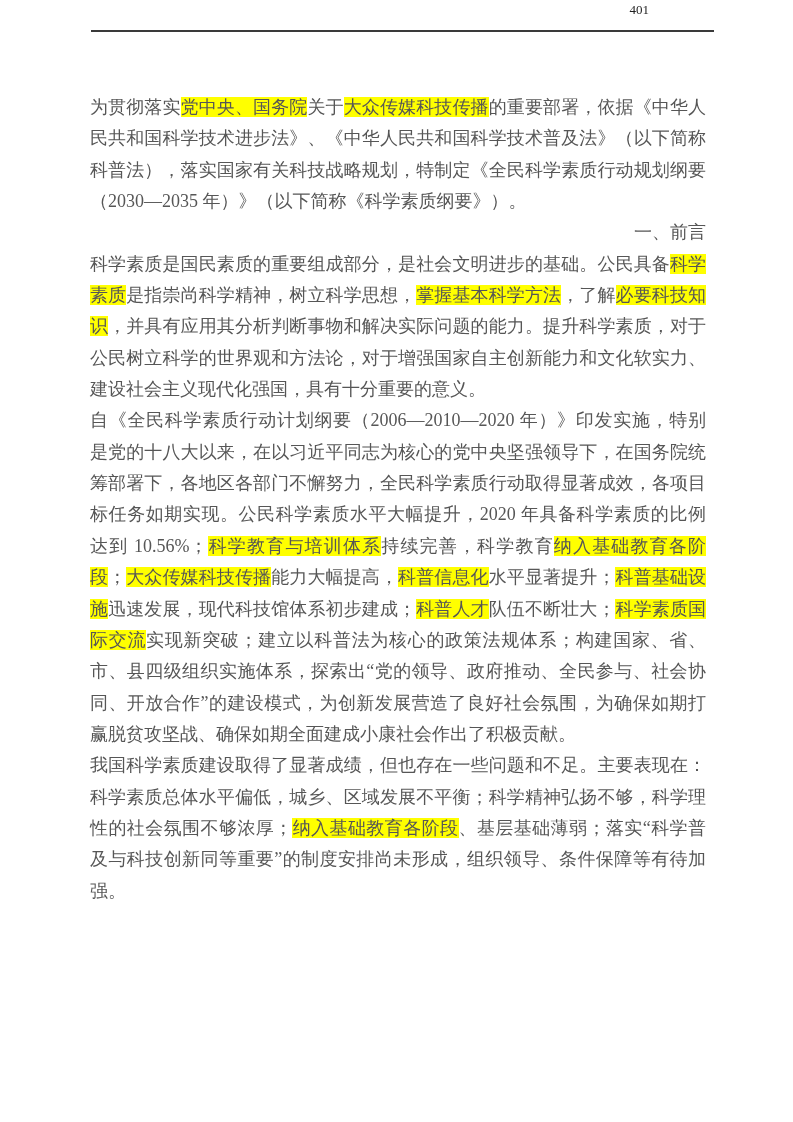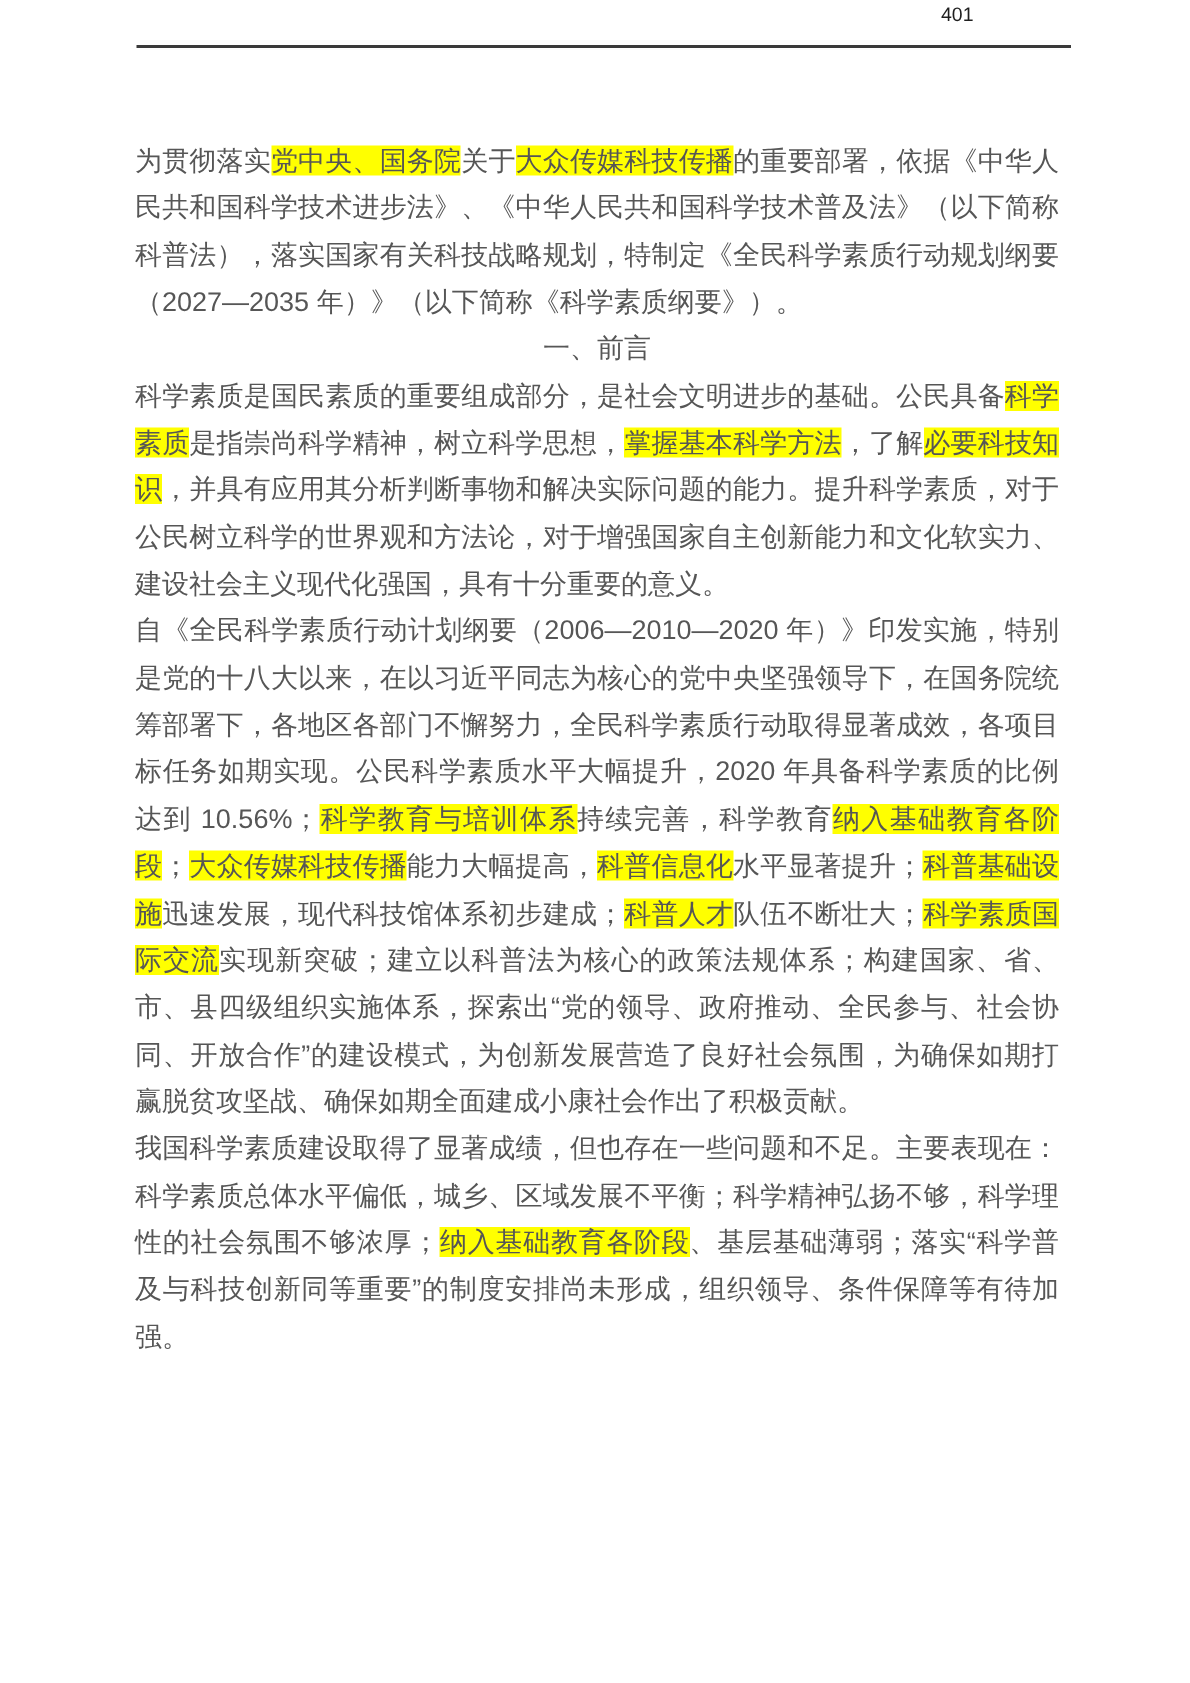--- a/index.html
+++ b/index.html
@@ -6,21 +6,21 @@
     --hl: #ffff00;
     --txt: #565656;
   }
   html, body { margin: 0; padding: 0; background: #ffffff; }
   .page {
     position: relative;
     width: 733px;
     height: 1122px;
     background: #ffffff;
     overflow: hidden;
-    font-family: Liberation Sans, sans-serif;
+    font-family: Liberation Serif, serif;
   }
   .page-number {
     position: absolute;
     top: 2px;
     right: 84px;
     font-size: 13px;
     color: #1f1f1f;
   }
   .header-rule {
     position: absolute;
@@ -34,33 +34,33 @@
     position: absolute;
     left: 90px;
     top: 92px;
     width: 616px;
     font-size: 18px;
     line-height: 31.35px;
     color: var(--txt);
     text-align: justify;
   }
   .para { margin: 0; }
-  .para.heading { text-align: center; }
+  .para.heading { text-align: right; }
   mark {
     background: var(--hl);
     color: inherit;
     padding: 0;
   }
 </style>
 </head>
 <body>
 
 <div class="page">
   <span class="page-number">401</span>
   <div class="header-rule"></div>
   <div class="doc-body">
-      <p class="para"><span>为贯彻落实</span><mark>党中央、国务院</mark><span>关于</span><mark>大众传媒科技传播</mark><span>的重要部署，依据《中华人民共和国科学技术进步法》、《中华人民共和国科学技术普及法》（以下简称科普法），落实国家有关科技战略规划，特制定《全民科学素质行动规划纲要（2027—2035 年）》（以下简称《科学素质纲要》）。</span></p>
+      <p class="para"><span>为贯彻落实</span><mark>党中央、国务院</mark><span>关于</span><mark>大众传媒科技传播</mark><span>的重要部署，依据《中华人民共和国科学技术进步法》、《中华人民共和国科学技术普及法》（以下简称科普法），落实国家有关科技战略规划，特制定《全民科学素质行动规划纲要（2030—2035 年）》（以下简称《科学素质纲要》）。</span></p>
       <p class="para heading"><span>一、前言</span></p>
       <p class="para"><span>科学素质是国民素质的重要组成部分，是社会文明进步的基础。公民具备</span><mark>科学素质</mark><span>是指崇尚科学精神，树立科学思想，</span><mark>掌握基本科学方法</mark><span>，了解</span><mark>必要科技知识</mark><span>，并具有应用其分析判断事物和解决实际问题的能力。提升科学素质，对于公民树立科学的世界观和方法论，对于增强国家自主创新能力和文化软实力、建设社会主义现代化强国，具有十分重要的意义。</span></p>
       <p class="para"><span>自《全民科学素质行动计划纲要（2006—2010—2020 年）》印发实施，特别是党的十八大以来，在以习近平同志为核心的党中央坚强领导下，在国务院统筹部署下，各地区各部门不懈努力，全民科学素质行动取得显著成效，各项目标任务如期实现。公民科学素质水平大幅提升，2020 年具备科学素质的比例达到 10.56%；</span><mark>科学教育与培训体系</mark><span>持续完善，科学教育</span><mark>纳入基础教育各阶段</mark><span>；</span><mark>大众传媒科技传播</mark><span>能力大幅提高，</span><mark>科普信息化</mark><span>水平显著提升；</span><mark>科普基础设施</mark><span>迅速发展，现代科技馆体系初步建成；</span><mark>科普人才</mark><span>队伍不断壮大；</span><mark>科学素质国际交流</mark><span>实现新突破；建立以科普法为核心的政策法规体系；构建国家、省、市、县四级组织实施体系，探索出“党的领导、政府推动、全民参与、社会协同、开放合作”的建设模式，为创新发展营造了良好社会氛围，为确保如期打赢脱贫攻坚战、确保如期全面建成小康社会作出了积极贡献。</span></p>
       <p class="para"><span>我国科学素质建设取得了显著成绩，但也存在一些问题和不足。主要表现在：科学素质总体水平偏低，城乡、区域发展不平衡；科学精神弘扬不够，科学理性的社会氛围不够浓厚；</span><mark>纳入基础教育各阶段</mark><span>、基层基础薄弱；落实“科学普及与科技创新同等重要”的制度安排尚未形成，组织领导、条件保障等有待加强。</span></p>
     </div>
 </div>
 
 </body></html>

